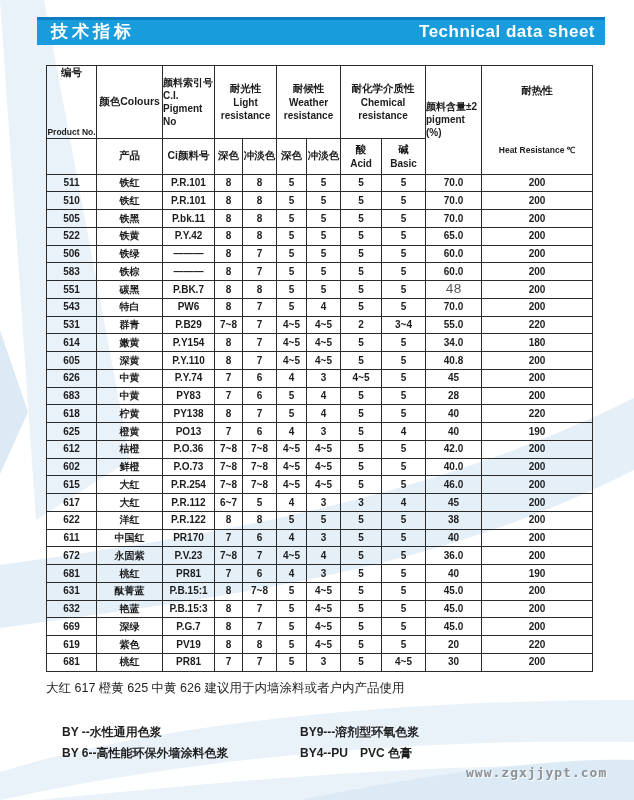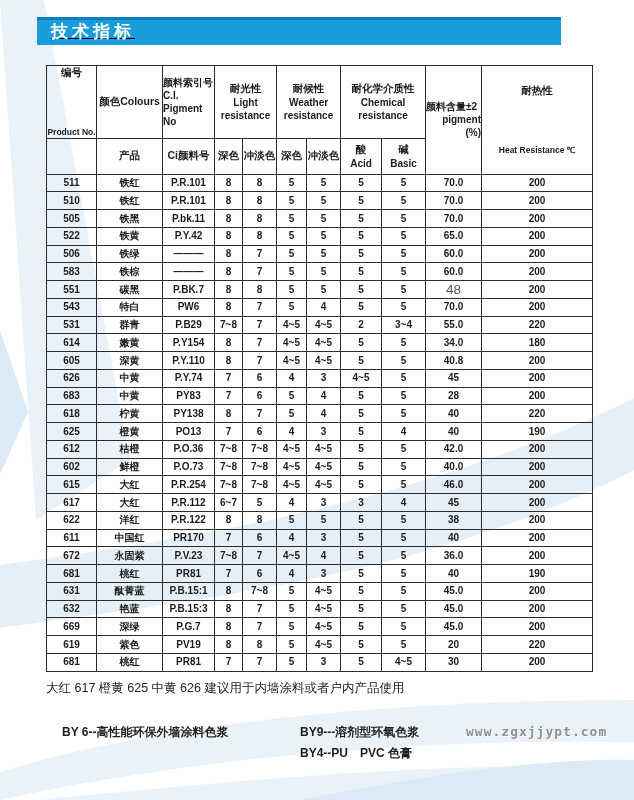--- a/index.html
+++ b/index.html
@@ -9,74 +9,74 @@
   }
   *{box-sizing:border-box;}
   html,body{margin:0;padding:0;}
   body{
     width:634px;height:800px;position:relative;overflow:hidden;background:#fff;
     font-family:"Liberation Sans", sans-serif;
   }
   .bg-svg{position:absolute;left:0;top:0;width:634px;height:800px;z-index:0;}
 
   .header-bar{
-    position:absolute;left:37px;top:17px;width:524px;height:28px;z-index:2;
+    position:absolute;left:37px;top:17px;width:568px;height:28px;z-index:2;
     background:var(--accent);border-top:3px solid var(--accent-dark);
     display:flex;justify-content:space-between;align-items:center;
     padding:0 10px 2px 14px;
-    text-decoration:underline;
   }
   .header-bar .zh{color:#fff;font-weight:bold;font-size:17px;letter-spacing:4px;}
   .header-bar .en{color:#fff;font-weight:bold;font-size:17px;letter-spacing:0.5px;}
 
   table.sheet{
     position:absolute;left:46px;top:65px;width:546px;z-index:1;
     border-collapse:collapse;table-layout:fixed;background:transparent;
   }
   .sheet th,.sheet td{
     border:1px solid #2b2b2b;text-align:center;vertical-align:middle;
     padding:0;color:#1c1c1c;background:transparent;overflow:hidden;
   }
   .sheet thead th{font-size:10.5px;font-weight:bold;line-height:1.3;}
   .sheet thead .en-small{display:block;font-size:8.5px;font-weight:bold;margin-top:47px;}
   .sheet thead .en-line{display:block;font-size:10px;font-weight:bold;}
   .sheet th.left-wrap{text-align:left;padding-left:0;font-size:10px;}
   .sheet tr.h1{height:70px;}
   .sheet tr.h2{height:36px;}
   .sheet tbody td{font-size:10px;font-weight:600;height:17.75px;line-height:1;}
   .sheet tbody td.hand{
-    font-family:Liberation Sans, sans-serif;font-weight:400;font-size:13.5px;color:#555;
+    font-family:Liberation Mono, monospace;font-weight:400;font-size:13.5px;color:#555;
   }
 
   .notes{position:absolute;left:46px;top:678px;z-index:2;
     font-size:12.5px;font-weight:normal;color:var(--ink);line-height:20px;white-space:nowrap;}
   .legend{position:absolute;top:722px;z-index:2;font-size:12px;font-weight:bold;
     color:var(--ink);line-height:21px;white-space:nowrap;}
   .legend.lcol{left:62px;}
   .legend.rcol{left:300px;}
   .website{
-    position:absolute;left:466px;top:724px;z-index:2;white-space:nowrap;
+    position:absolute;left:466px;top:765px;z-index:2;white-space:nowrap;
     font-family:"DejaVu Sans Mono", monospace;font-size:13px;font-weight:bold;
     color:var(--site);letter-spacing:1px;text-shadow:1px 1px 0 rgba(255,255,255,.9);
   }
 </style>
 </head>
 <body>
 
 <svg class="bg-svg" viewBox="0 0 634 800" xmlns="http://www.w3.org/2000/svg">
   <polygon points="0,0 44,0 130,460 36,520" fill="var(--wave-light,#E9F1F9)"></polygon>
   <polygon points="0,330 28,412 0,474" fill="var(--wave-mid,#DCEAF6)"></polygon>
   <path d="M0,565 C180,540 420,505 634,398 L634,470 C430,575 200,600 0,628 Z" fill="var(--wave-mid,#DCEAF6)" opacity="0.75"></path>
   <path d="M0,772 C160,722 400,700 634,700 L634,800 L0,800 Z" fill="var(--wave-light,#E9F1F9)"></path>
   <path d="M0,800 C200,756 430,738 634,742 L634,766 C430,762 220,782 40,800 Z" fill="#ffffff" opacity="0.95"></path>
   <path d="M300,800 C450,770 560,758 634,760 L634,800 Z" fill="var(--wave-mid,#DCEAF6)"></path>
 </svg>
 
 <div class="header-bar">
   <span class="zh">技术指标</span>
+  <span class="en">Technical data sheet</span>
 </div>
 
 <table class="sheet">
   <colgroup>
     <col style="width:50px">
       <col style="width:66px">
       <col style="width:52px">
     <col style="width:28px">
       <col style="width:34px">
       <col style="width:30px">
@@ -105,21 +105,21 @@
       <th colspan="2">
         <span>耐候性</span>
         <span class="en-line">Weather resistance</span>
       </th>
       <th colspan="2">
         <span>耐化学介质性</span>
         <span class="en-line">Chemical resistance</span>
       </th>
       <th rowspan="2" class="left-wrap">
         <span>颜料含量±2</span>
-        <span class="en-line" style="text-align:right">pigment (%)</span>
+        <span class="en-line" style="text-align:left">pigment (%)</span>
       </th>
       <th rowspan="2">
         <span>耐热性</span>
         <span class="en-small">Heat Resistance ℃</span>
       </th>
     </tr>
     <tr class="h2">
       <th></th>
       <th><span>产品</span></th>
       <th><span>Ci颜料号</span></th>
@@ -503,20 +503,21 @@
         <td>200</td>
       </tr>
     </tbody>
 </table>
 
 <div class="notes">
   <div>大红 617 橙黄 625 中黄 626  建议用于内墙涂料或者户内产品使用</div>
 </div>
 
 <div class="legend lcol">
+  <div>BY --水性通用色浆</div>
   <div>BY 6--高性能环保外墙涂料色浆</div>
 </div>
 <div class="legend rcol">
   <div>BY9---溶剂型环氧色浆</div>
   <div>BY4--PU　PVC 色膏</div>
 </div>
 
 <div class="website">www.zgxjjypt.com</div>
 
 </body></html>

